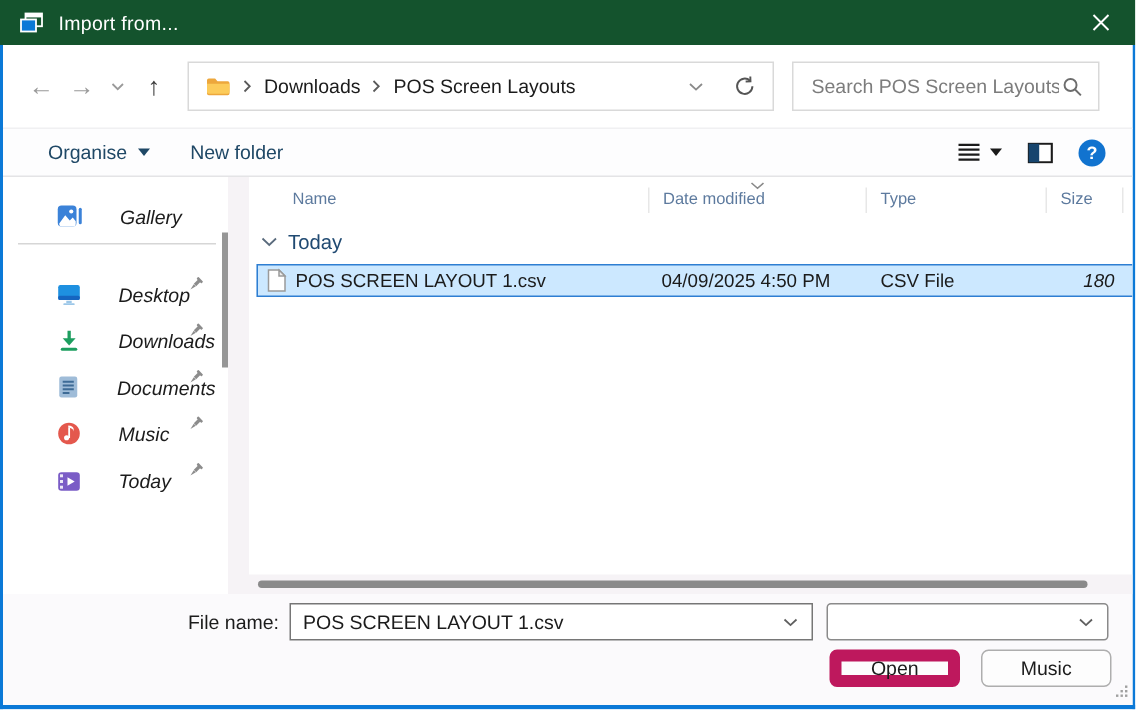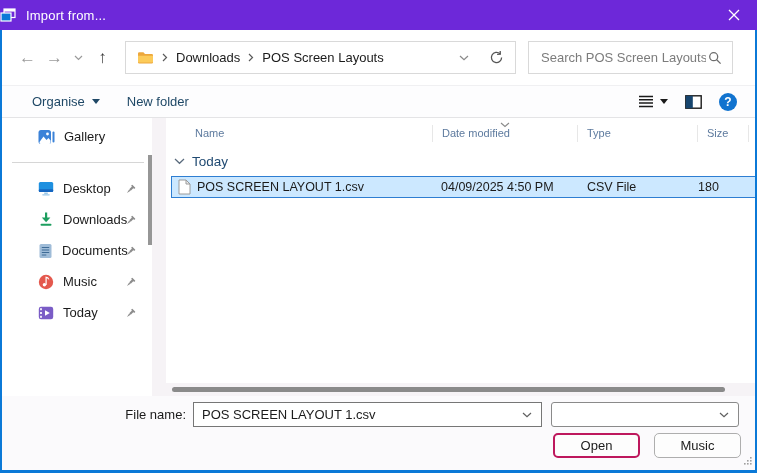--- a/index.html
+++ b/index.html
@@ -2,22 +2,22 @@
 <html><head>
 <meta charset="utf-8">
 <style>
   html,body { margin:0; padding:0; background:#fff; }
   * { box-sizing:border-box; }
   .window {
     position:relative; width:757px; height:473px; overflow:hidden;
     font-family:"Liberation Sans", sans-serif; font-size:13px; color:#1b1b1b; background:#fff;
   }
   
-  .titlebar { position:absolute; top:0; left:0; width:757px; height:30px; background:#6d28d9;
-    display:flex; align-items:center; }
+  .titlebar { position:absolute; top:0; left:0; width:757px; height:30px; background:#14532d;
+    display:flex; align-items:center; padding-left:13px; }
   .titlebar .title { color:#fff; font-size:13px; margin-left:10px; letter-spacing:.2px; }
   .close-btn { margin-left:auto; width:46px; height:30px; display:flex; align-items:center; justify-content:center; cursor:pointer; }
   
   .frame { position:absolute; top:30px; left:0; right:0; bottom:0;
     border:2px solid #0b79d7; border-top:none; border-bottom-width:3px;
     display:flex; flex-direction:column; background:#fff; }
   
   .navbar { height:55px; display:flex; align-items:center; padding:0 10px 0 12px; background:#fff; flex:none; }
   .nav-btn { width:27px; height:28px; display:flex; align-items:center; justify-content:center;
     font-size:17px; color:#9a9a9a; flex:none; }
@@ -39,22 +39,22 @@
   .tool-item { display:flex; align-items:center; gap:7px; cursor:pointer; }
   .tool-item + .tool-item { margin-left:27px; }
   .caret-down { width:0; height:0; border-left:4px solid transparent; border-right:4px solid transparent; border-top:5px solid #1f4866; }
   .toolbar-right { margin-left:auto; display:flex; align-items:center; gap:17px; }
   .view-group { display:flex; align-items:center; gap:6px; }
   .help-circle { width:18px; height:18px; border-radius:50%; background:#1173cf; color:#fff;
     font-size:12px; font-weight:bold; display:flex; align-items:center; justify-content:center; }
   
   .main { flex:1; display:flex; position:relative; overflow:hidden; background:#fff; }
   .sidebar { width:150px; flex:none; padding-top:3px; position:relative; }
-  .side-item { height:31px; margin:0 4px; padding-left:32px; display:flex; align-items:center; gap:9px;
-    position:relative; border-radius:4px; cursor:pointer; }
+  .side-item { height:31px; margin:0 4px; padding-left:32px; display:flex; align-items:flex-end; gap:25px;
+    position:relative; border-radius:4px; cursor:pointer;font-style:italic; }
   .side-item.selected { background:#d9d9d9; }
   .side-item .expander { position:absolute; left:8px; top:11px; }
   .side-item .pin { position:absolute; right:12px; top:10px; }
   .side-item .label { font-size:13px; color:#1b1b1b; }
   .side-divider { height:1px; background:#d6d6d6; margin:10px 8px 10px 10px; }
   .side-vthumb { position:absolute; left:146px; top:37px; width:4px; height:90px; background:#969696; }
   .gutter { width:14px; flex:none; background:#f6f3f6; }
   
   .listarea { flex:1; position:relative; padding-top:2px; overflow:hidden; }
   .list-header { height:26px; display:grid; grid-template-columns:266px 145px 120px 61px;
@@ -63,37 +63,37 @@
   .list-header .col-date, .list-header .col-type, .list-header .col-size { padding-left:10px; }
   .hsep { position:absolute; top:5px; width:1px; height:17px; background:#e7e7e7; }
   .sort-chev { position:absolute; left:334px; top:-2px; }
   .group-row { height:27px; display:flex; align-items:center; gap:7px; padding-left:8px;
     color:#204a72; font-size:13.5px; margin-top:2px; }
   .file-row { margin-left:5px; margin-top:1px; width:585px; height:22px; background:#cce8ff;
     border:1px solid #2e7ed2; display:grid; grid-template-columns:25px 235px 146px 120px 51px;
     align-items:center; font-size:12.5px; cursor:pointer; }
   .file-row .cell-icon { padding-left:6px; display:flex; align-items:center; }
   .file-row .cell-date, .file-row .cell-type { padding-left:9px; }
-  .file-row .cell-size { padding-right:6px; }
+  .file-row .cell-size { text-align:right; padding-right:6px;font-style:italic; }
   .scroll-zone { position:absolute; left:150px; right:0; bottom:0; height:13px; background:#f6f3f6; }
   .hthumb { position:absolute; left:20px; top:4px; width:553px; height:5px; background:#8a8a8a; border-radius:3px; }
   
   .bottombar { height:74px; flex:none; position:relative; background:#fbfafc; }
   .fname-label { position:absolute; left:0; top:11px; width:184px; text-align:right; font-size:13px; color:#1b1b1b; }
   .fname-combo { position:absolute; left:191px; top:6px; width:349px; height:25px; border:1px solid #767676;
     background:#fff; display:flex; align-items:center; }
   .fname-combo input { border:none; outline:none; flex:1; min-width:0; padding:0 4px 0 8px;
     font-family:"Liberation Sans",sans-serif; font-size:13px; color:#1b1b1b; background:transparent; }
   .fname-combo .chev { margin-right:9px; display:flex; }
   .ftype-select { position:absolute; left:549px; top:6px; width:188px; height:25px; border:1px solid #8a8a8a;
     border-radius:3px; background:#fff; display:flex; align-items:center; padding-left:9px; font-size:13px; cursor:pointer; }
   .ftype-select .chev { margin-left:auto; margin-right:9px; display:flex; }
   .btn { position:absolute; top:37px; height:25px; width:87px; border-radius:5px; background:#fdfdfd;
     display:flex; align-items:center; justify-content:center; font-size:13px; color:#1b1b1b; cursor:pointer; }
-  .btn.open { left:551px; border:2px solid #be185d; }
+  .btn.open { left:551px; border:8px solid #be185d; }
   .btn.cancel { left:652px; border:1px solid #aeaeae; }
   .grip { position:absolute; right:2px; bottom:1px; }
 </style>
 </head>
 <body>
 
 <div class="window">
 
   <div class="titlebar">
     <span style="display:flex">

